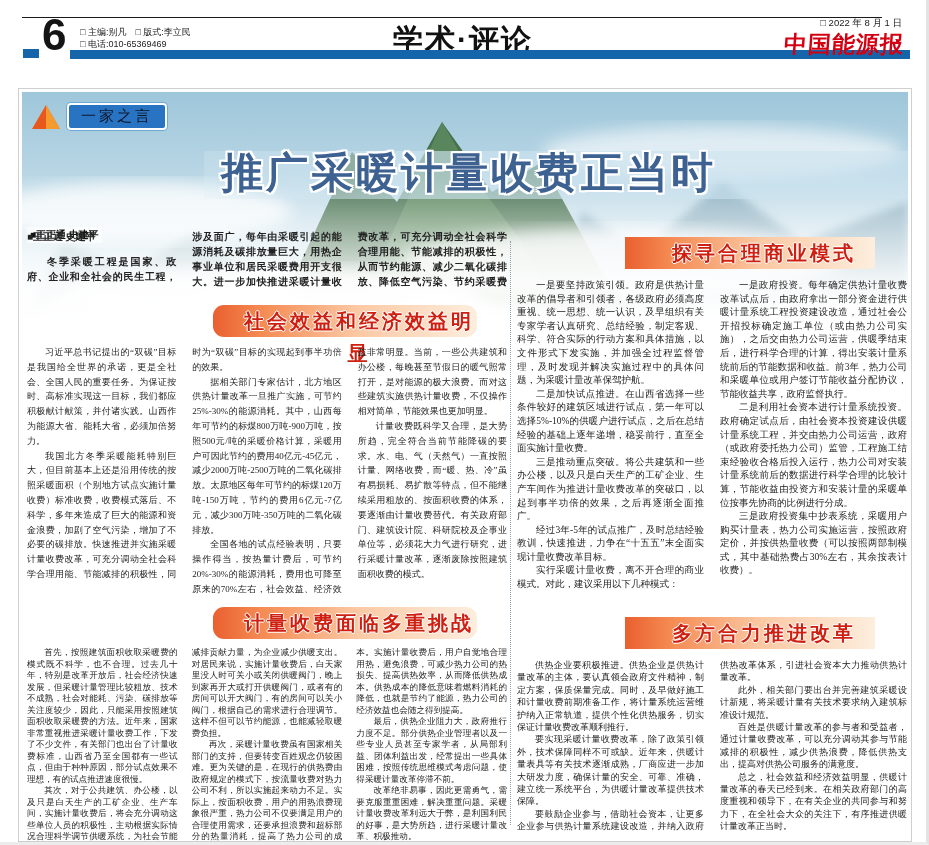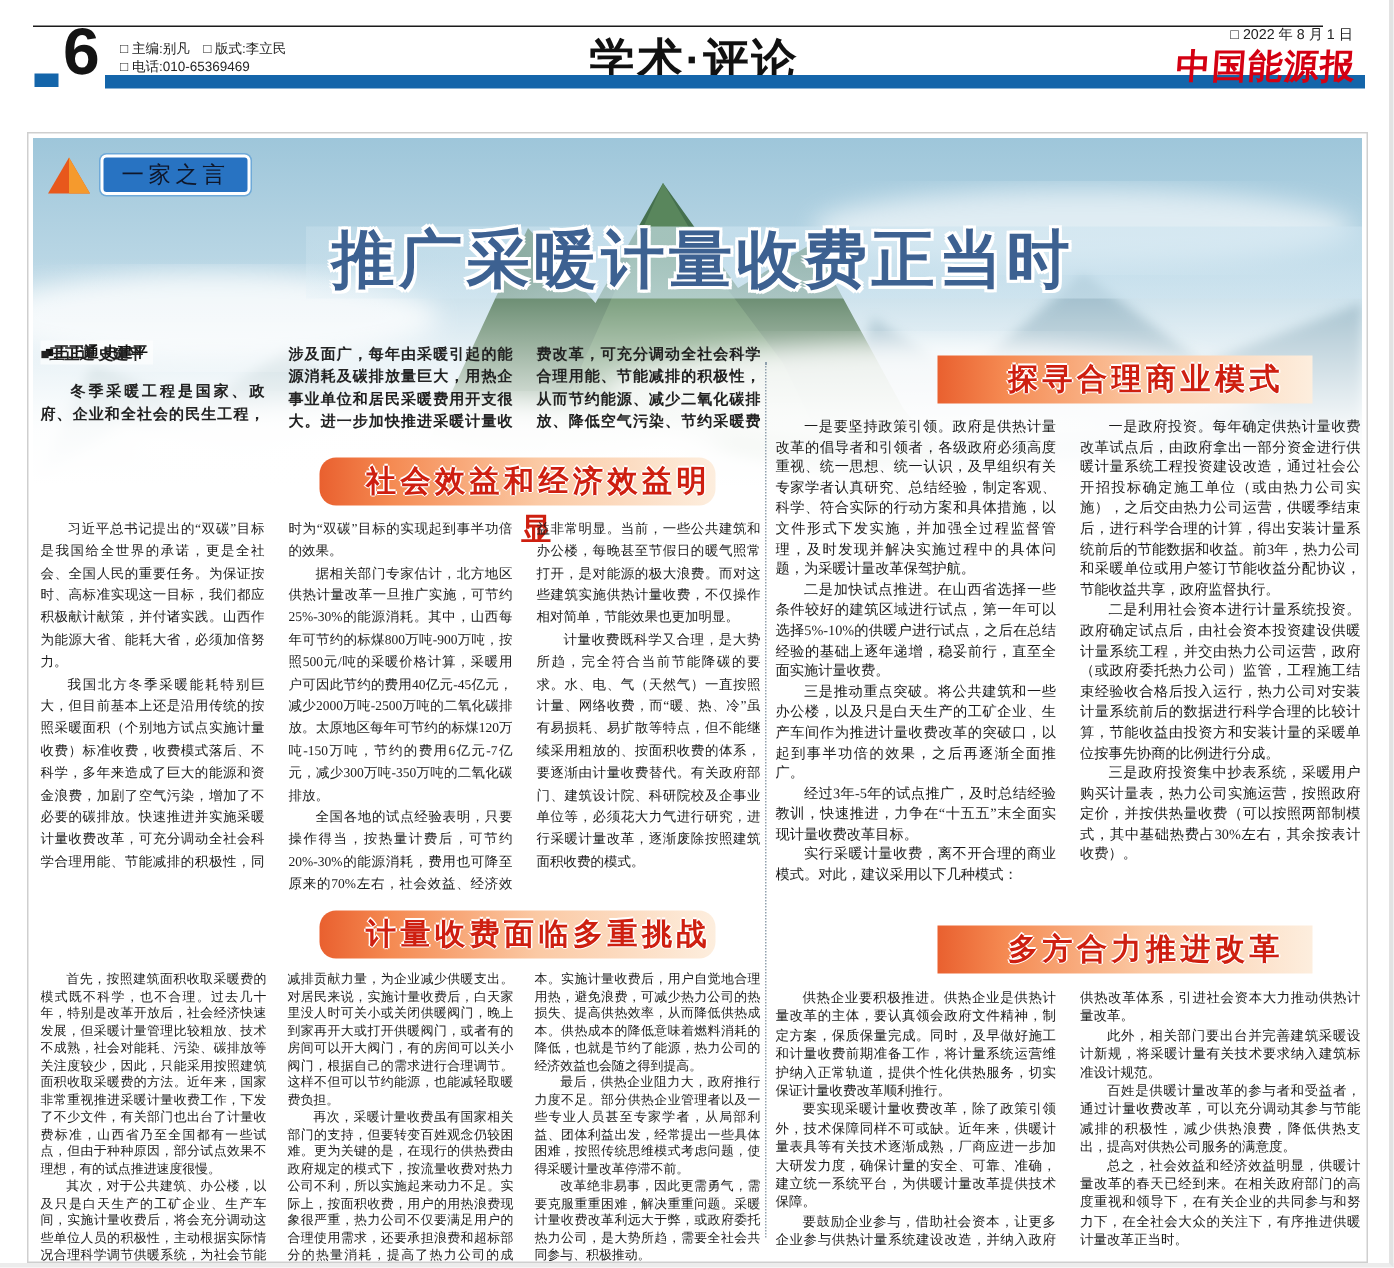--- a/index.html
+++ b/index.html
@@ -137,21 +137,21 @@
         <p>据相关部门专家估计，北方地区供热计量改革一旦推广实施，可节约25%-30%的能源消耗。其中，山西每年可节约的标煤800万吨-900万吨，按照500元/吨的采暖价格计算，采暖用户可因此节约的费用40亿元-45亿元，减少2000万吨-2500万吨的二氧化碳排放。太原地区每年可节约的标煤120万吨-150万吨，节约的费用6亿元-7亿元，减少300万吨-350万吨的二氧化碳排放。</p>
         <p>全国各地的试点经验表明，只要操作得当，按热量计费后，可节约20%-30%的能源消耗，费用也可降至原来的70%左右，社会效益、经济效益非常明显。当前，一些公共建筑和办公楼，每晚甚至节假日的暖气照常打开，是对能源的极大浪费。而对这些建筑实施供热计量收费，不仅操作相对简单，节能效果也更加明显。</p>
         <p>计量收费既科学又合理，是大势所趋，完全符合当前节能降碳的要求。水、电、气（天然气）一直按照计量、网络收费，而“暖、热、冷”虽有易损耗、易扩散等特点，但不能继续采用粗放的、按面积收费的体系，要逐渐由计量收费替代。有关政府部门、建筑设计院、科研院校及企事业单位等，必须花大力气进行研究，进行采暖计量改革，逐渐废除按照建筑面积收费的模式。</p>
       </div>
     <div class="sec-heading lh">计量收费面临多重挑战</div>
     <div class="sec-body s2">
         <p>首先，按照建筑面积收取采暖费的模式既不科学，也不合理。过去几十年，特别是改革开放后，社会经济快速发展，但采暖计量管理比较粗放、技术不成熟，社会对能耗、污染、碳排放等关注度较少，因此，只能采用按照建筑面积收取采暖费的方法。近年来，国家非常重视推进采暖计量收费工作，下发了不少文件，有关部门也出台了计量收费标准，山西省乃至全国都有一些试点，但由于种种原因，部分试点效果不理想，有的试点推进速度很慢。</p>
         <p>其次，对于公共建筑、办公楼，以及只是白天生产的工矿企业、生产车间，实施计量收费后，将会充分调动这些单位人员的积极性，主动根据实际情况合理科学调节供暖系统，为社会节能减排贡献力量，为企业减少供暖支出。对居民来说，实施计量收费后，白天家里没人时可关小或关闭供暖阀门，晚上到家再开大或打开供暖阀门，或者有的房间可以开大阀门，有的房间可以关小阀门，根据自己的需求进行合理调节。这样不但可以节约能源，也能减轻取暖费负担。</p>
         <p>再次，采暖计量收费虽有国家相关部门的支持，但要转变百姓观念仍较困难。更为关键的是，在现行的供热费由政府规定的模式下，按流量收费对热力公司不利，所以实施起来动力不足。实际上，按面积收费，用户的用热浪费现象很严重，热力公司不仅要满足用户的合理使用需求，还要承担浪费和超标部分的热量消耗，提高了热力公司的成本。实施计量收费后，用户自觉地合理用热，避免浪费，可减少热力公司的热损失、提高供热效率，从而降低供热成本。供热成本的降低意味着燃料消耗的降低，也就是节约了能源，热力公司的经济效益也会随之得到提高。</p>
         <p>最后，供热企业阻力大，政府推行力度不足。部分供热企业管理者以及一些专业人员甚至专家学者，从局部利益、团体利益出发，经常提出一些具体困难，按照传统思维模式考虑问题，使得采暖计量改革停滞不前。</p>
-        <p>改革绝非易事，因此更需勇气，需要克服重重困难，解决重重问题。采暖计量收费改革利远大于弊，或政府委托热力公司，是大势所趋，需要全社会共同参与、积极推动。</p>
+        <p>改革绝非易事，因此更需勇气，需要克服重重困难，解决重重问题。采暖计量收费改革利远大于弊，是利国利民的好事，是大势所趋，进行采暖计量改革、积极推动。</p>
       </div>
   </div>
 
   <div class="right-region">
     <div class="sec-heading rh">探寻合理商业模式</div>
     <div class="sec-body s3">
         <p>一是要坚持政策引领。政府是供热计量改革的倡导者和引领者，各级政府必须高度重视、统一思想、统一认识，及早组织有关专家学者认真研究、总结经验，制定客观、科学、符合实际的行动方案和具体措施，以文件形式下发实施，并加强全过程监督管理，及时发现并解决实施过程中的具体问题，为采暖计量改革保驾护航。</p>
         <p>二是加快试点推进。在山西省选择一些条件较好的建筑区域进行试点，第一年可以选择5%-10%的供暖户进行试点，之后在总结经验的基础上逐年递增，稳妥前行，直至全面实施计量收费。</p>
         <p>三是推动重点突破。将公共建筑和一些办公楼，以及只是白天生产的工矿企业、生产车间作为推进计量收费改革的突破口，以起到事半功倍的效果，之后再逐渐全面推广。</p>
         <p>经过3年-5年的试点推广，及时总结经验教训，快速推进，力争在“十五五”末全面实现计量收费改革目标。</p>

